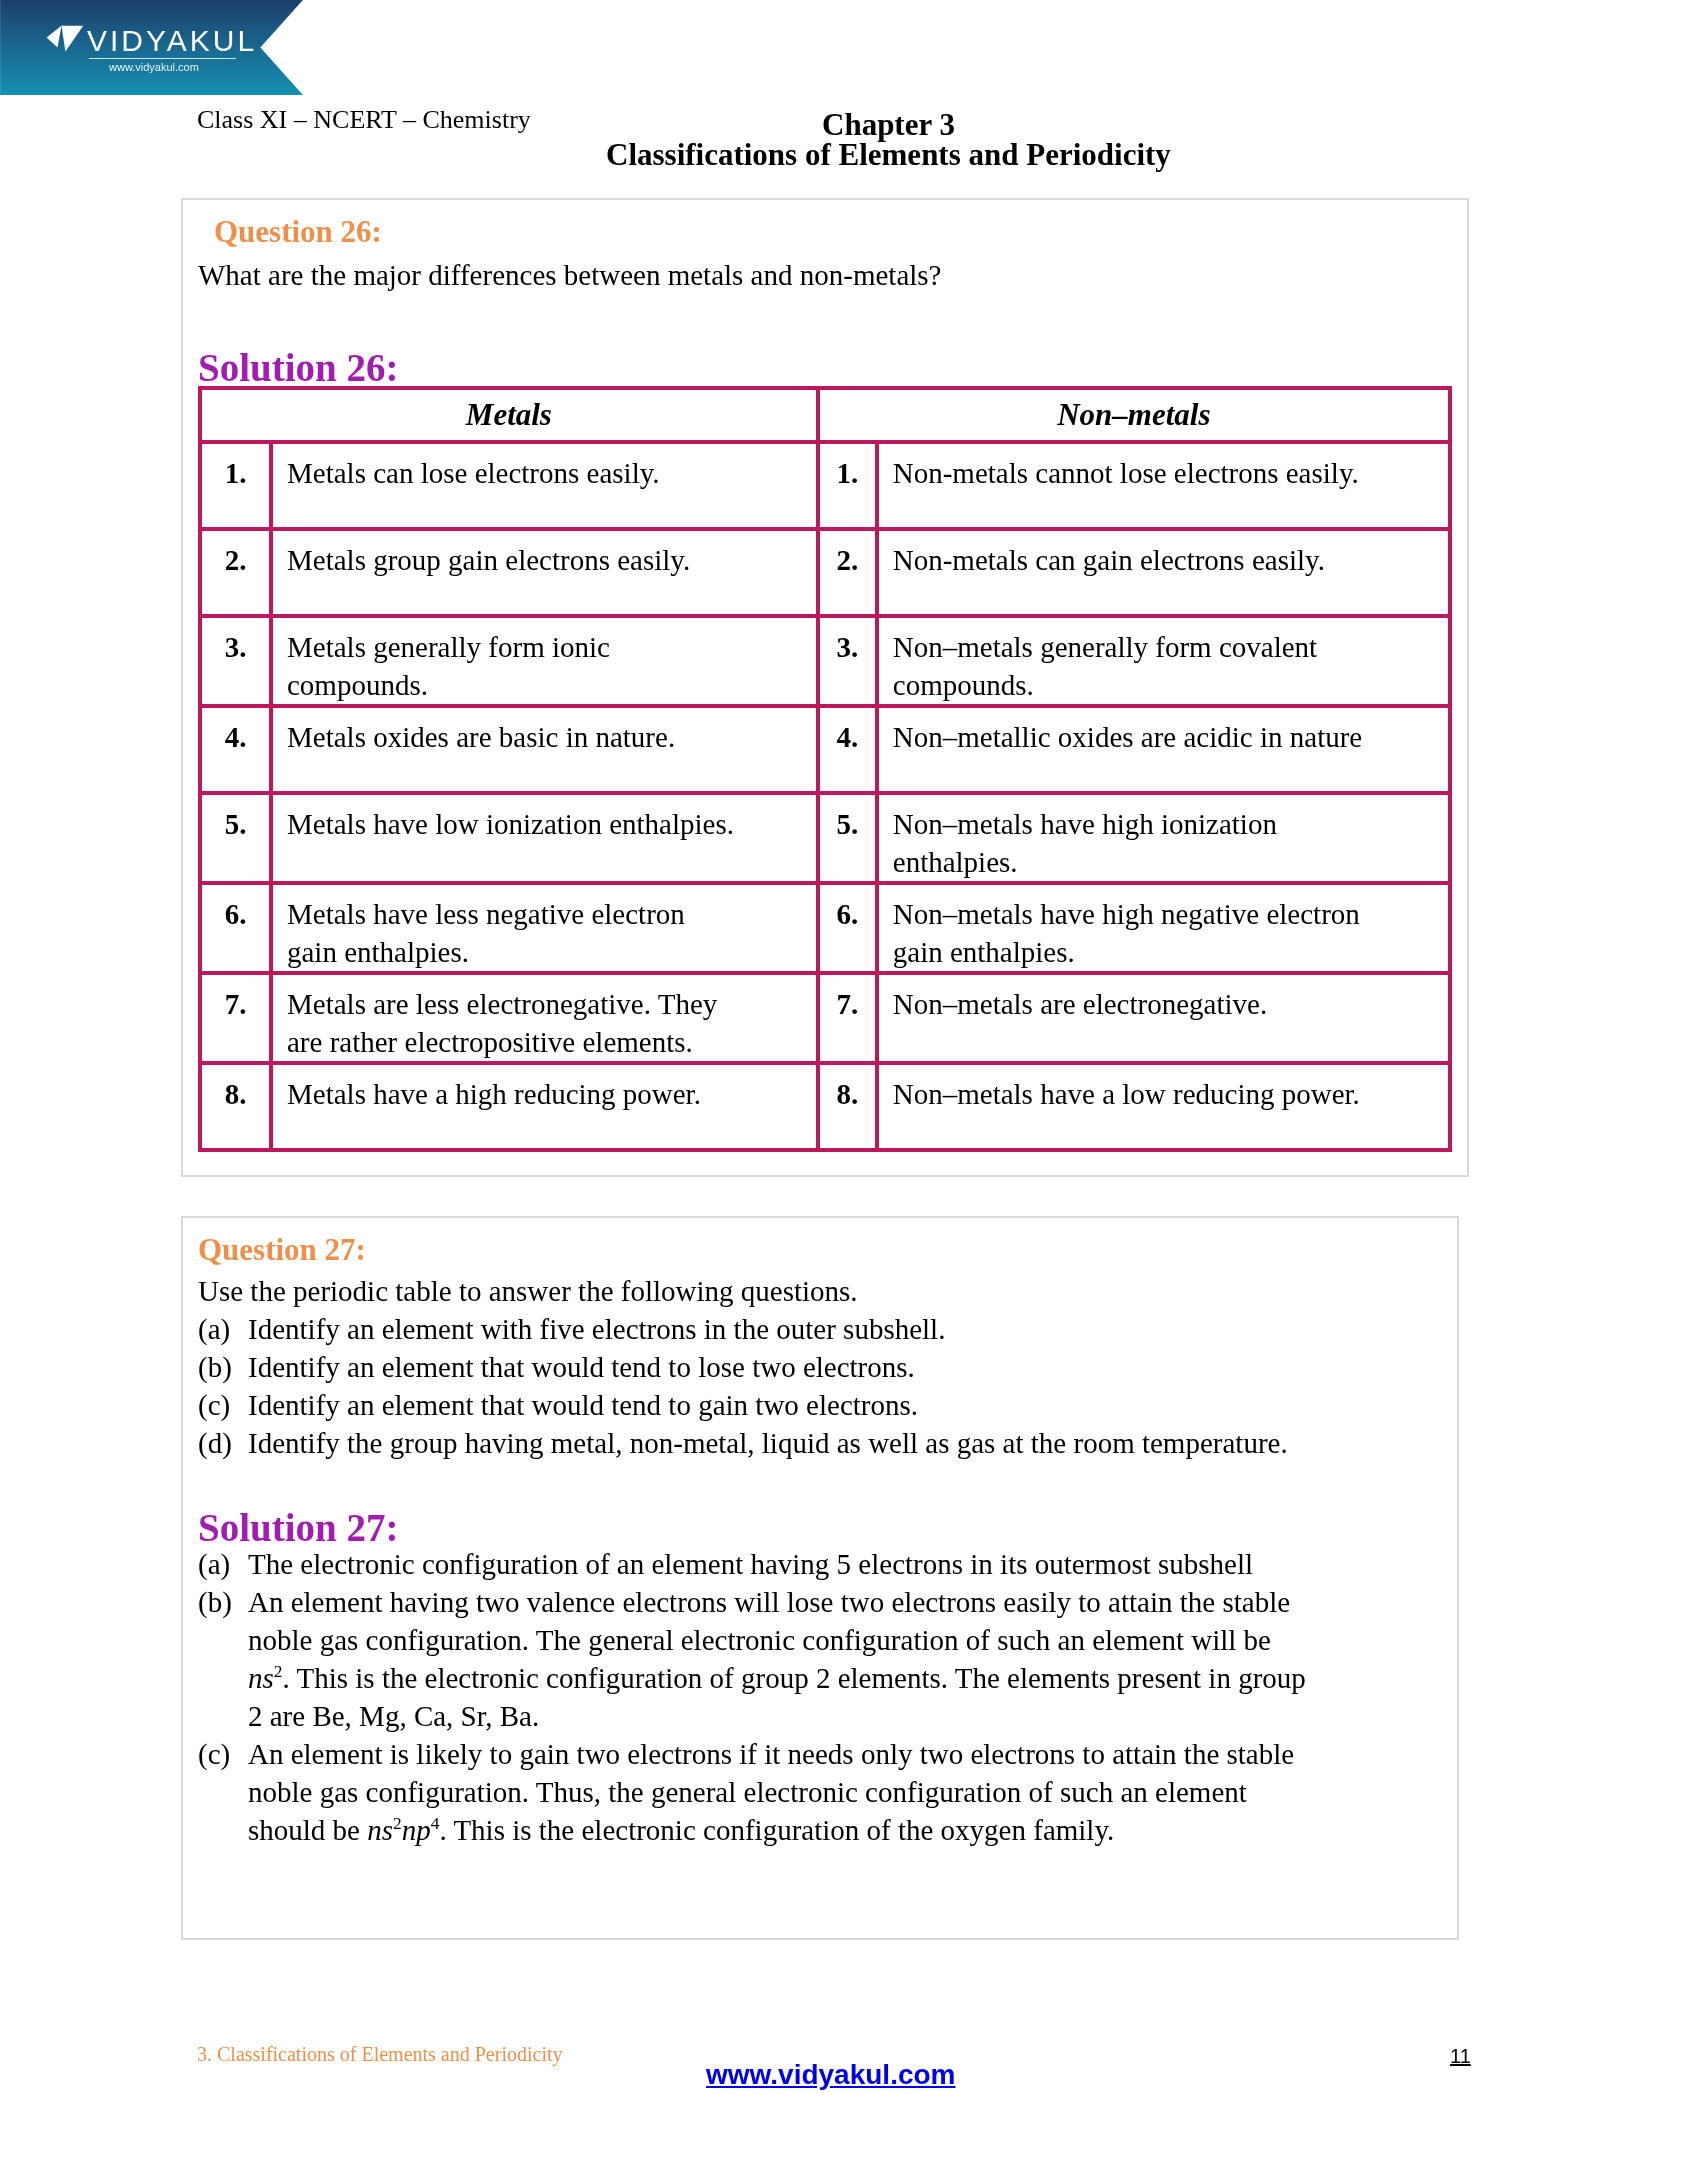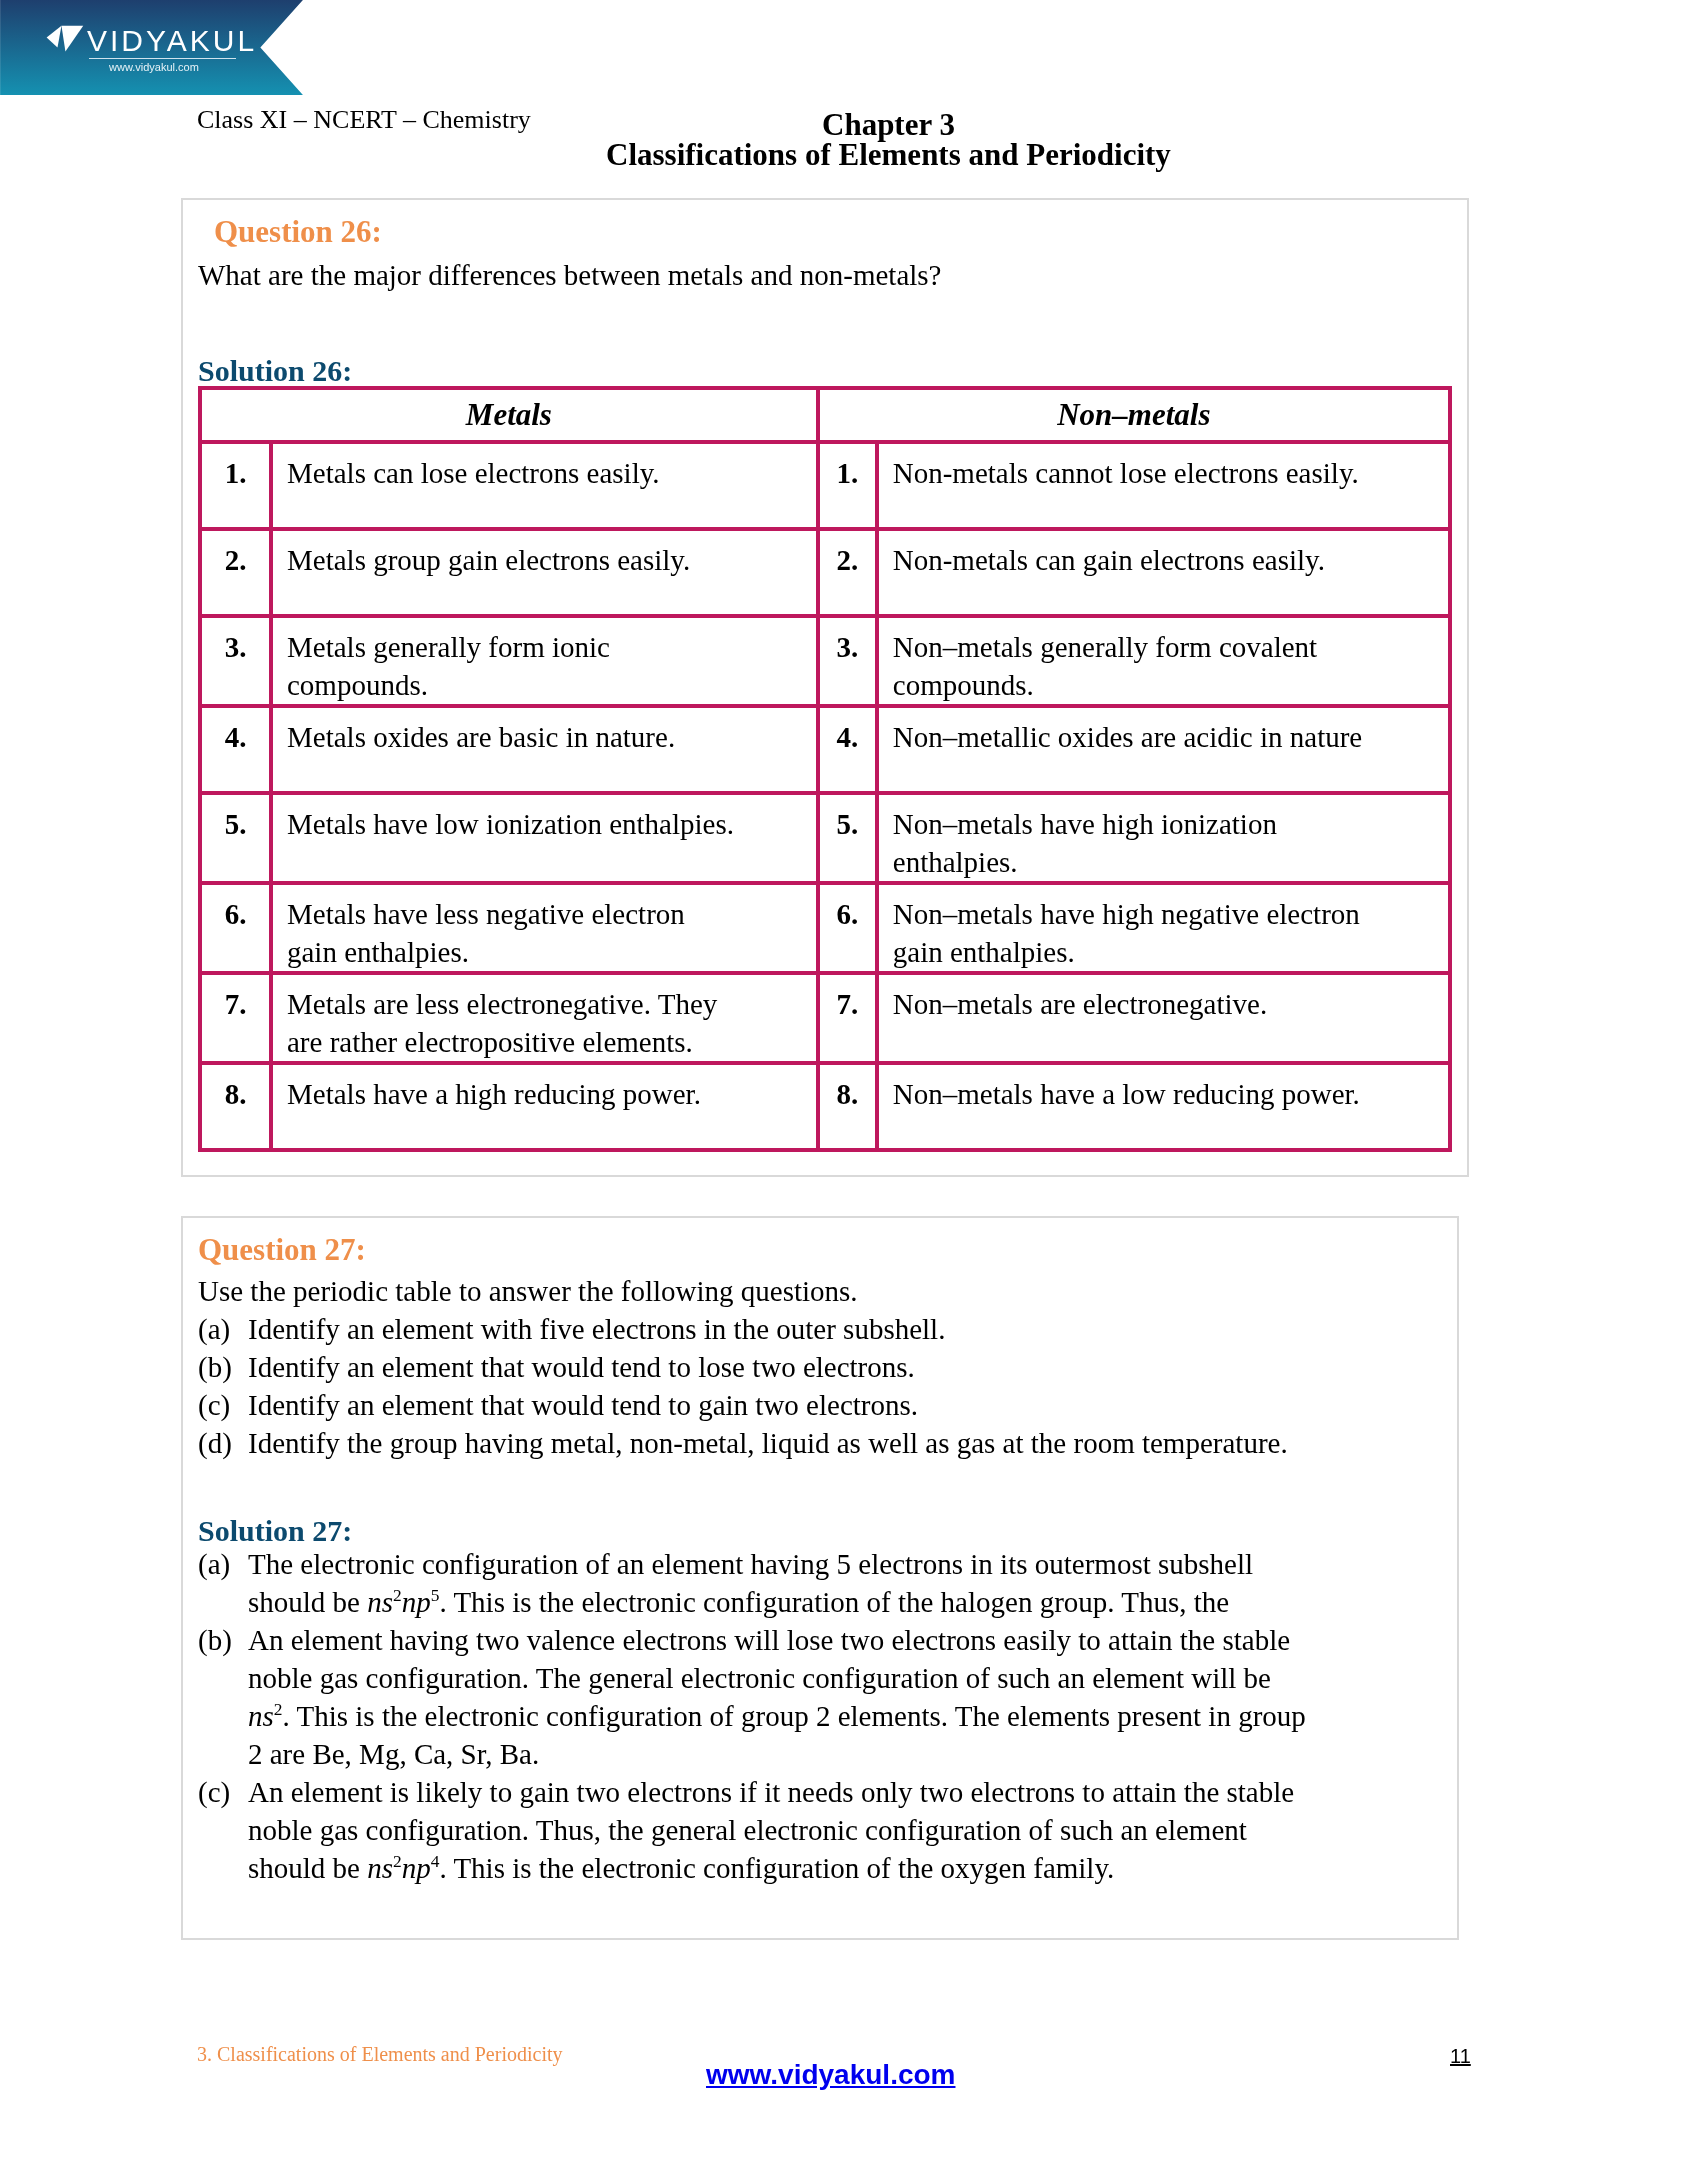--- a/index.html
+++ b/index.html
@@ -11,21 +11,21 @@
   .logo-url { position:absolute; left:109px; top:61px; color:#e6f2f7; font-family:"Liberation Sans", sans-serif; font-size:11px; }
   .logo-line { position:absolute; left:89px; top:58px; width:147px; height:1px; background:#cfe3ee; }
   .hdr-left { position:absolute; left:197px; top:105px; font-size:26px; }
   .hdr-chapter { position:absolute; left:0; width:1782px; top:99px; text-align:center; font-size:31px; font-weight:bold; }
   .hdr-chapter .l1 { display:block; position:absolute; left:822px; top:8px; }
   .hdr-chapter .l2 { display:block; position:absolute; left:606px; top:38px; white-space:nowrap; }
   .box { position:absolute; border:2px solid #d9d9d9; background:#fff; }
   .box1 { left:181px; top:198px; width:1284px; height:975px; }
   .box2 { left:181px; top:1216px; width:1274px; height:720px; }
   .qhead { position:absolute; font-size:31px; font-weight:bold; color:#ef8f4a; }
-  .shead { position:absolute; font-size:30px; font-weight:bold; color:#0c4a6e;margin-top:9px; }
+  .shead { position:absolute; font-size:39px; font-weight:bold; color:#a21caf; }
   .para { position:absolute; font-size:29px; line-height:38px; white-space:nowrap; }
   table.cmp { position:absolute; left:15px; top:186px; width:1254px; border-collapse:collapse; font-size:29px; }
   table.cmp th, table.cmp td { border:4px solid #be185d; vertical-align:top; padding:0; }
   table.cmp th { font-style:italic; font-weight:bold; height:50px; font-size:31px; vertical-align:middle; text-align:center; }
   table.cmp td { height:87px; line-height:38px; padding-top:10px; box-sizing:border-box; }
   td.num { width:71px; text-align:center; font-weight:bold; }
   td.txt { padding-left:14px !important; }
   td.num2 { width:59px; text-align:center; font-weight:bold; }
   .list { position:absolute; left:15px; font-size:29px; line-height:38px; }
   .item { position:relative; padding-left:50px; }
@@ -176,21 +176,20 @@
     <div class="item"><span class="lbl">(c)</span><span>Identify an element that would tend to gain two electrons.</span></div>
     <div class="item"><span class="lbl">(d)</span><span>Identify the group having metal, non-metal, liquid as well as gas at the room temperature.</span></div>
   </div>
 
   <div class="shead" style="left:15px;top:287px;">Solution 27:</div>
 
   <div class="list" style="top:327px;">
     <div class="item">
       <span class="lbl">(a)</span>
       <div>The electronic configuration of an element having 5 electrons in its outermost subshell</div>
-      <div><span>should be </span><i>ns</i><sup>2</sup><i>np</i><sup>5</sup><span>. This is the electronic configuration of the halogen group. Thus, the</span></div>
     </div>
     <div class="item">
       <span class="lbl">(b)</span>
       <div>An element having two valence electrons will lose two electrons easily to attain the stable</div>
       <div>noble gas configuration. The general electronic configuration of such an element will be</div>
       <div><i>ns</i><sup>2</sup><span>. This is the electronic configuration of group 2 elements. The elements present in group</span></div>
       <div>2 are Be, Mg, Ca, Sr, Ba.</div>
     </div>
     <div class="item">
       <span class="lbl">(c)</span>

